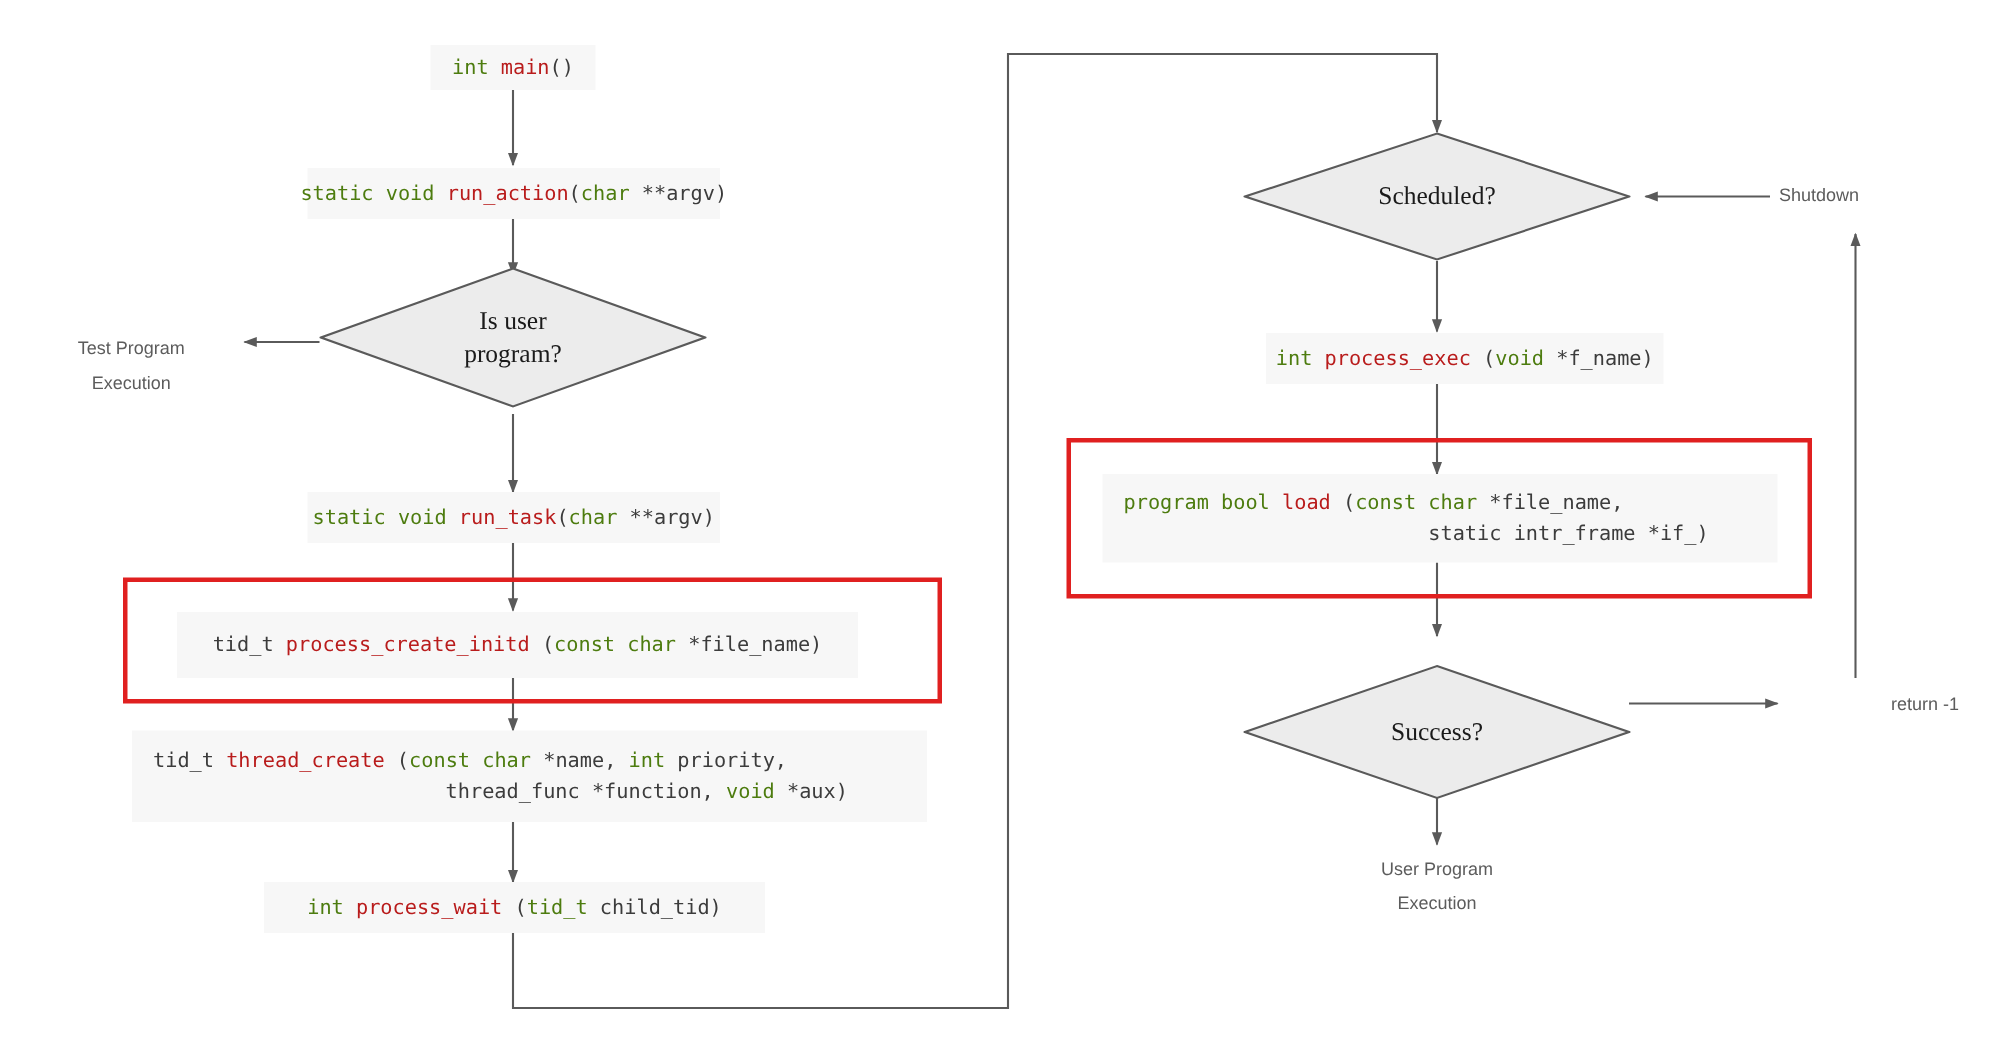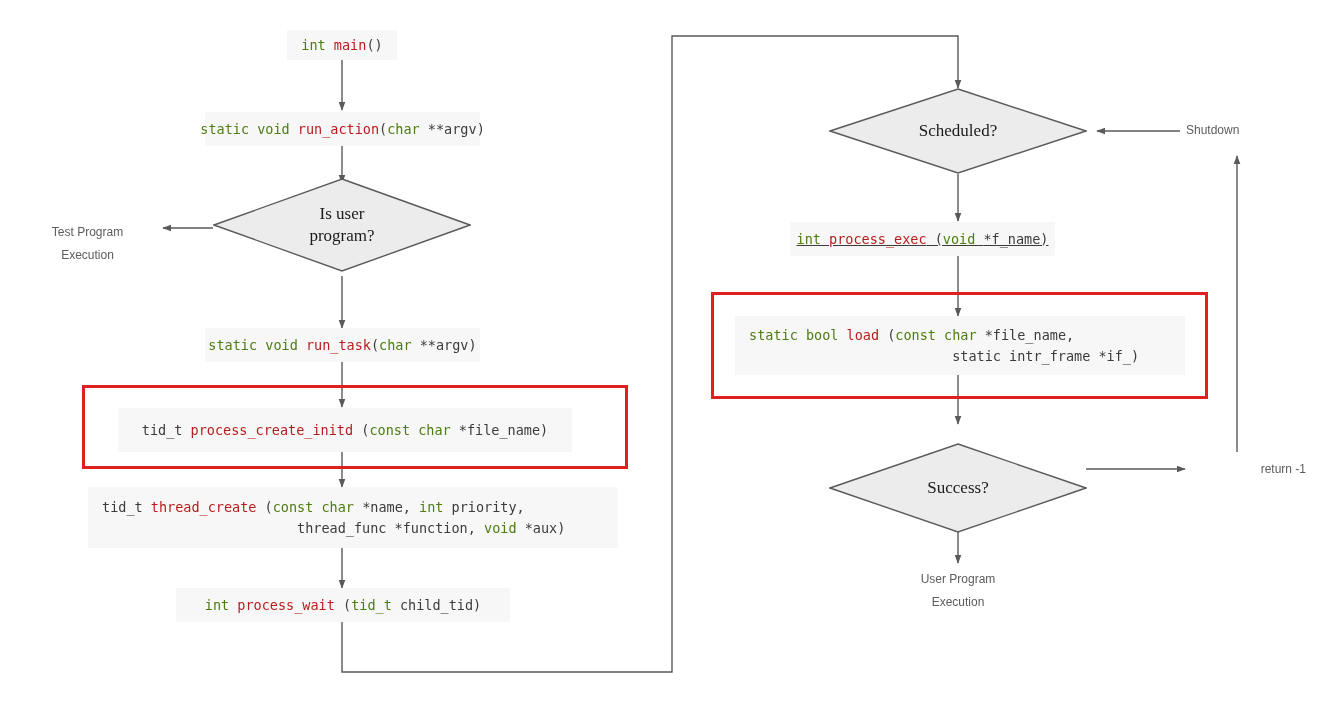--- a/index.html
+++ b/index.html
@@ -169,26 +169,26 @@
 
   <div class="code-box left-align" style="left:88px; top:487px; width:530px; height:61px; padding-left:14px;">
     <span class="code-inner"><span class="id">tid_t </span><span class="fn">thread_create</span><span class="id"> (</span><span class="kw">const char </span><span class="id">*name, </span><span class="kw">int </span><span class="id">priority,
                         thread_func *function, </span><span class="kw">void </span><span class="id">*aux)</span></span>
   </div>
 
   <div class="code-box" style="left:176px; top:588px; width:334px; height:34px;">
     <span class="code-inner"><span class="kw">int </span><span class="fn">process_wait</span><span class="id"> (</span><span class="kw">tid_t </span><span class="id">child_tid)</span></span>
   </div>
 
-  <div class="code-box" style="left:790px; top:222px; width:265px; height:34px;text-decoration:underline;">
+  <div class="code-box" style="left:844px; top:222px; width:265px; height:34px;">
     <span class="code-inner"><span class="kw">int </span><span class="fn">process_exec</span><span class="id"> (</span><span class="kw">void </span><span class="id">*f_name)</span></span>
   </div>
 
   <div class="code-box left-align" style="left:735px; top:316px; width:450px; height:59px; padding-left:14px;">
-    <span class="code-inner"><span class="kw">static bool </span><span class="fn">load</span><span class="id"> (</span><span class="kw">const char </span><span class="id">*file_name,
+    <span class="code-inner"><span class="kw">program bool </span><span class="fn">load</span><span class="id"> (</span><span class="kw">const char </span><span class="id">*file_name,
                          static intr_frame *if_)</span></span>
   </div>
 
   <div class="plain-label" style="left:20px; top:205px; width:135px;margin-top:16px;">Test Program
 Execution</div>
 
   <div class="plain-label" style="left:1186px; top:119px; width:120px; text-align:left;">Shutdown</div>
 
   <div class="plain-label" style="left:1196px; top:458px; width:110px; text-align:right;">return -1</div>
 

